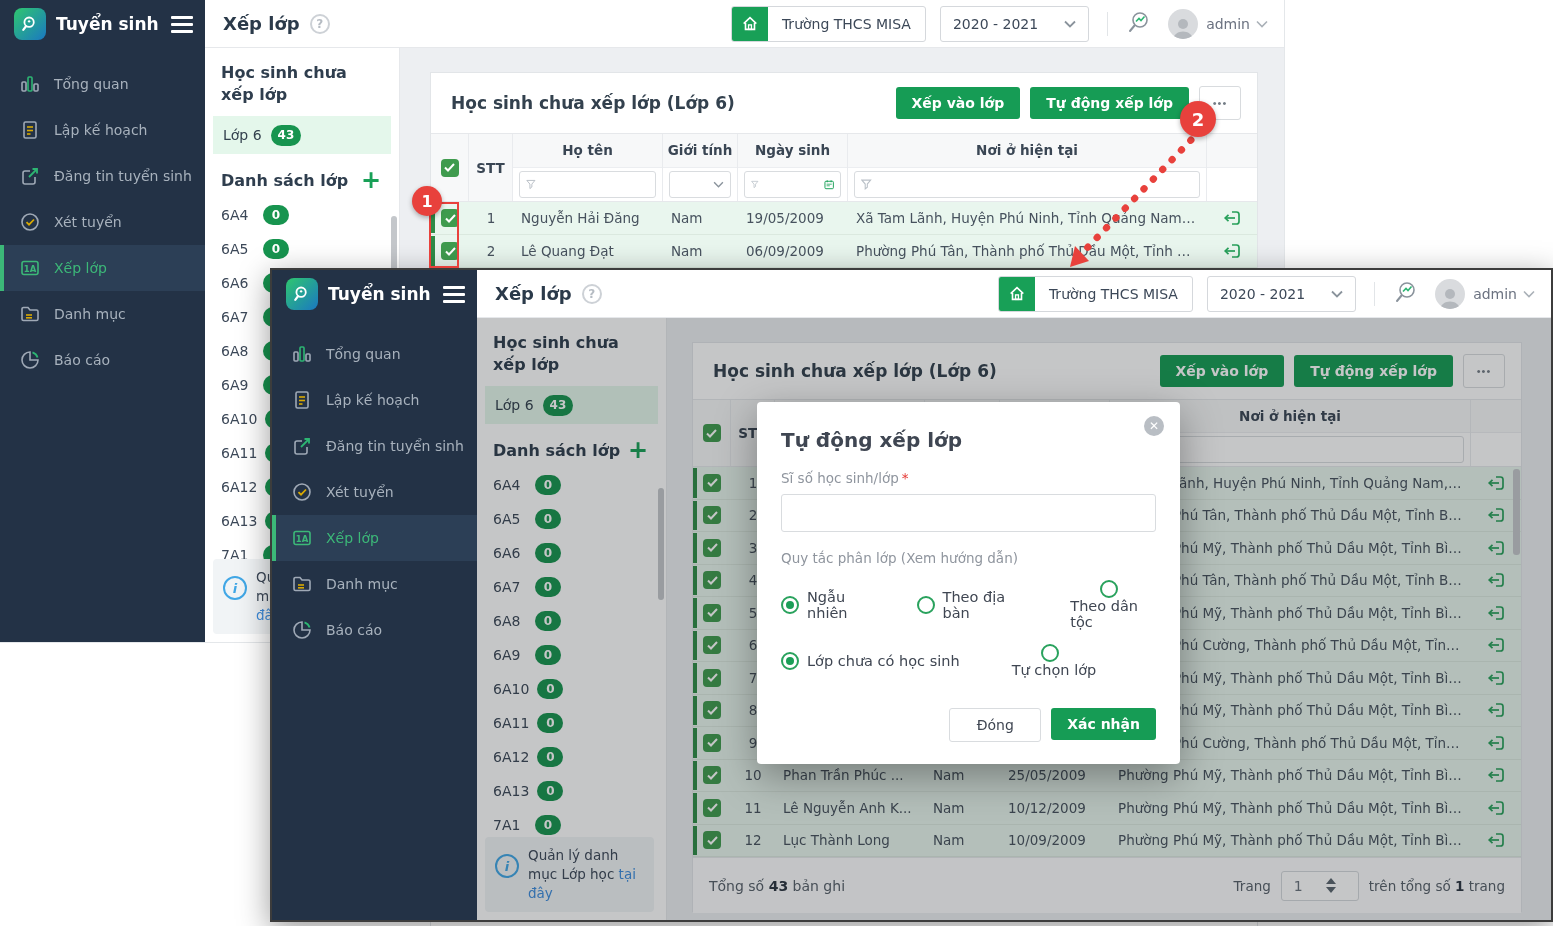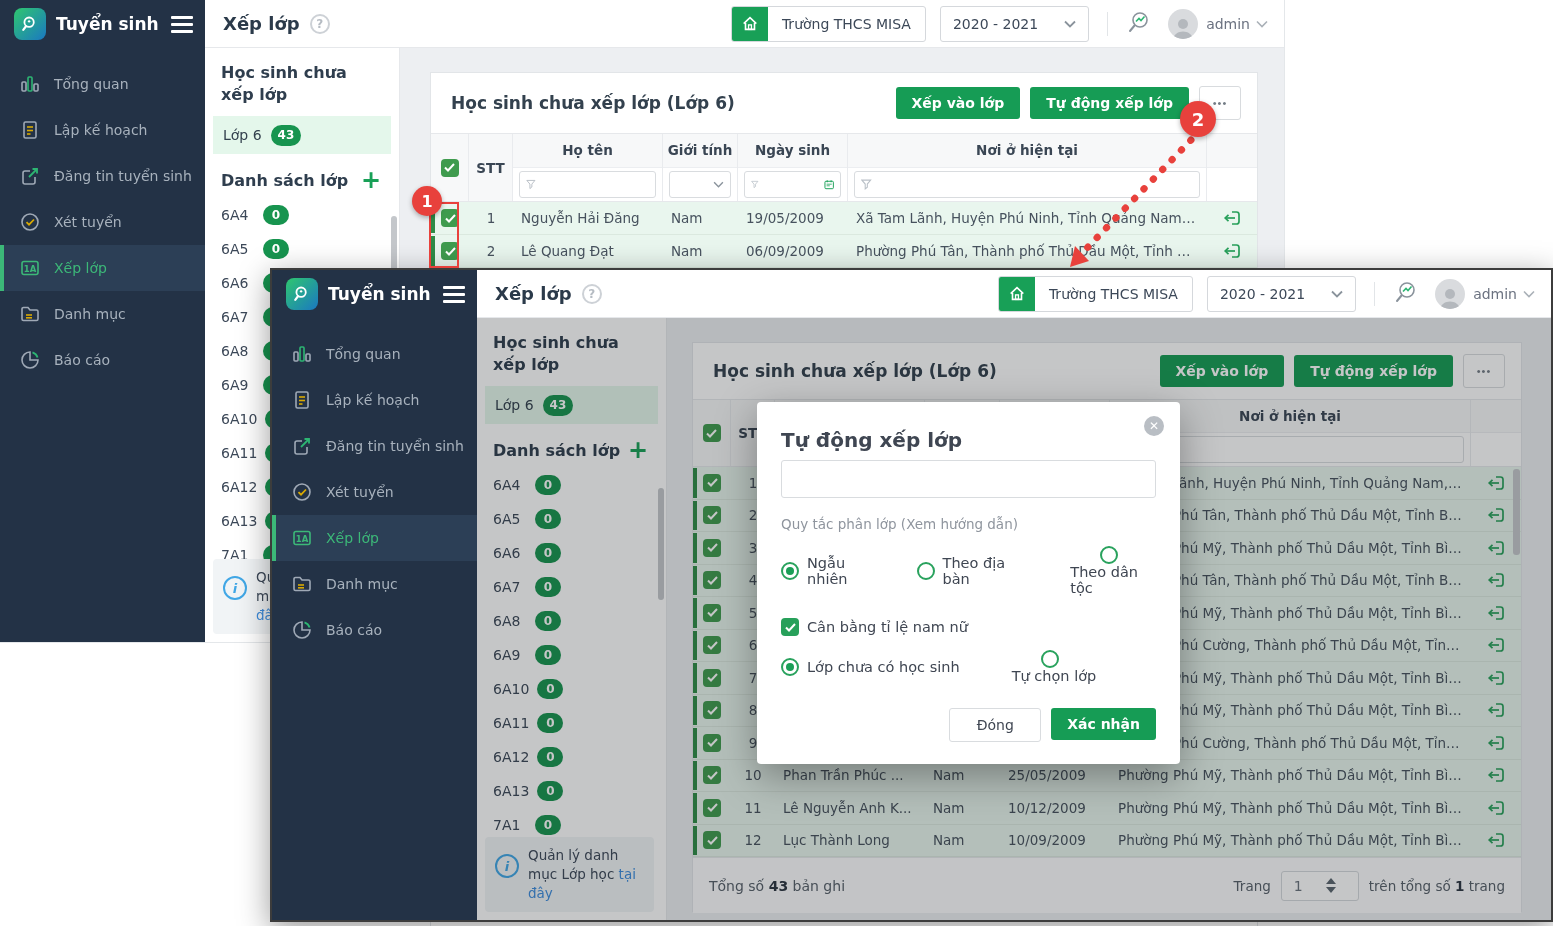--- a/index.html
+++ b/index.html
@@ -1088,44 +1088,37 @@
         </div>
         <div class="sb-thumb" style="right:1px; top:126px; height:86px; width:7px; z-index:5;"></div>
       </div>
     </div>
 
     <div class="overlay"></div>
 
     <div class="modal">
       <span class="modal-close">✕</span>
       <div class="modal-title">Tự động xếp lớp</div>
+      <div class="f-label"><span>Sĩ số học sinh/lớp</span><span class="req">*</span></div>
       <input class="m-input" style="">
       <div class="f-label">Quy tắc phân lớp (Xem hướng dẫn)</div>
       <div class="radio-row">
         <span class="radio on">
             <span class="rdot"></span>
             <span class="rlabel">Ngẫu nhiên</span>
           </span>
         <span class="radio">
             <span class="rdot"></span>
             <span class="rlabel">Theo địa bàn</span>
           </span>
         <span class="radio">
             <span class="rdot"></span>
             <span class="rlabel">Theo dân tộc</span>
           </span>
       </div>
-      <div class="chk-row">
-        <span class="chk">
-            <svg width="11" height="9" viewBox="0 0 11 9">
-              <path d="M1 4.5 4 7.5 10 1" fill="none" stroke="#fff" stroke-width="2"></path>
-            </svg>
-          </span>
-        <span class="rlabel">Cân bằng tỉ lệ nam nữ</span>
-      </div>
       <div class="radio-row">
         <span class="radio on" style="margin-right:44px;">
             <span class="rdot"></span>
             <span class="rlabel">Lớp chưa có học sinh</span>
           </span>
         <span class="radio">
             <span class="rdot"></span>
             <span class="rlabel">Tự chọn lớp</span>
           </span>
       </div>

